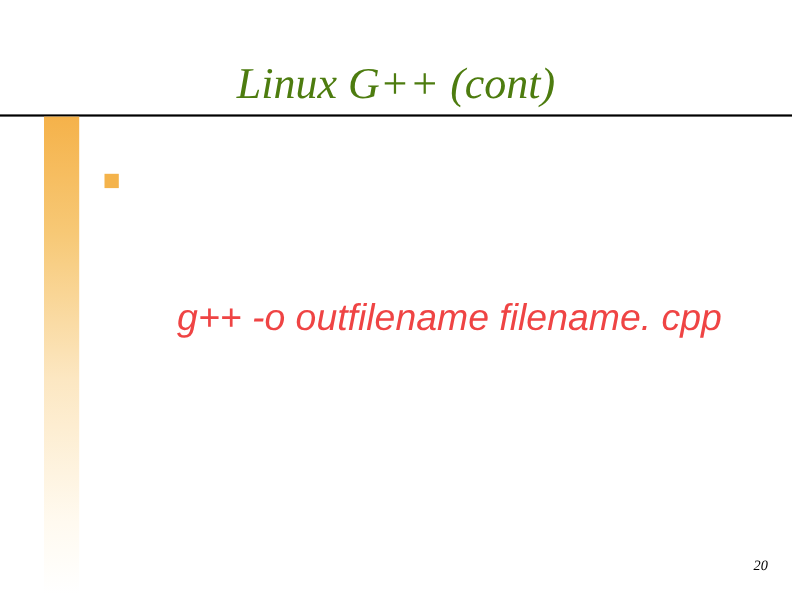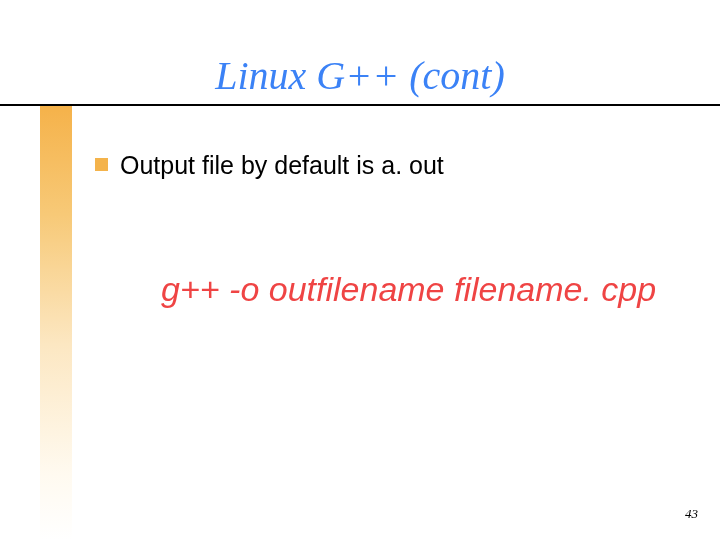--- a/index.html
+++ b/index.html
@@ -13,21 +13,21 @@
   }
   .title {
     position: absolute;
     top: 52px;
     left: 0;
     width: 720px;
     text-align: center;
     font-family: "Times New Roman", Times, serif;
     font-style: italic;
     font-size: 40px;
-    color: #3b82f6;
+    color: #4d7c0f;
   }
   .title-rule {
     position: absolute;
     top: 104px;
     left: 0;
     width: 720px;
     height: 2px;
     background: #000;
   }
   .side-gradient {
@@ -88,19 +88,18 @@
 </head>
 <body>
 
 <div class="title">Linux G++ (cont)</div>
 <div class="title-rule"></div>
 <div class="side-gradient"></div>
 
 <div class="bullets">
   <div class="bullet-row">
     <div class="bullet-icon"></div>
-    <div class="bullet-text">Output file by default is  a. out</div>
   </div>
 </div>
 
 <div class="command-line">g++  -o  outfilename  filename. cpp</div>
 
-<div class="page-number">43</div>
+<div class="page-number">20</div>
 
 </body></html>

